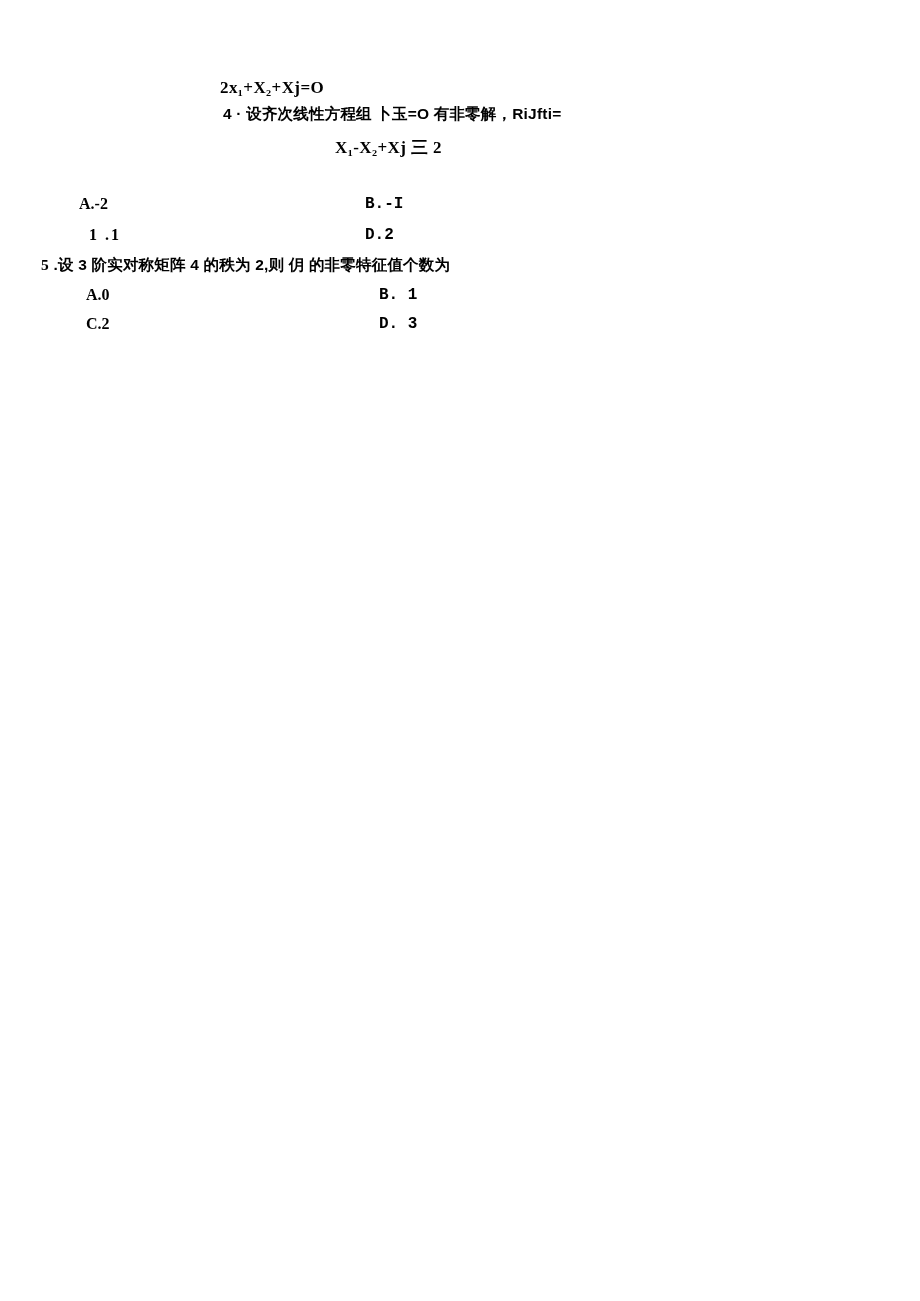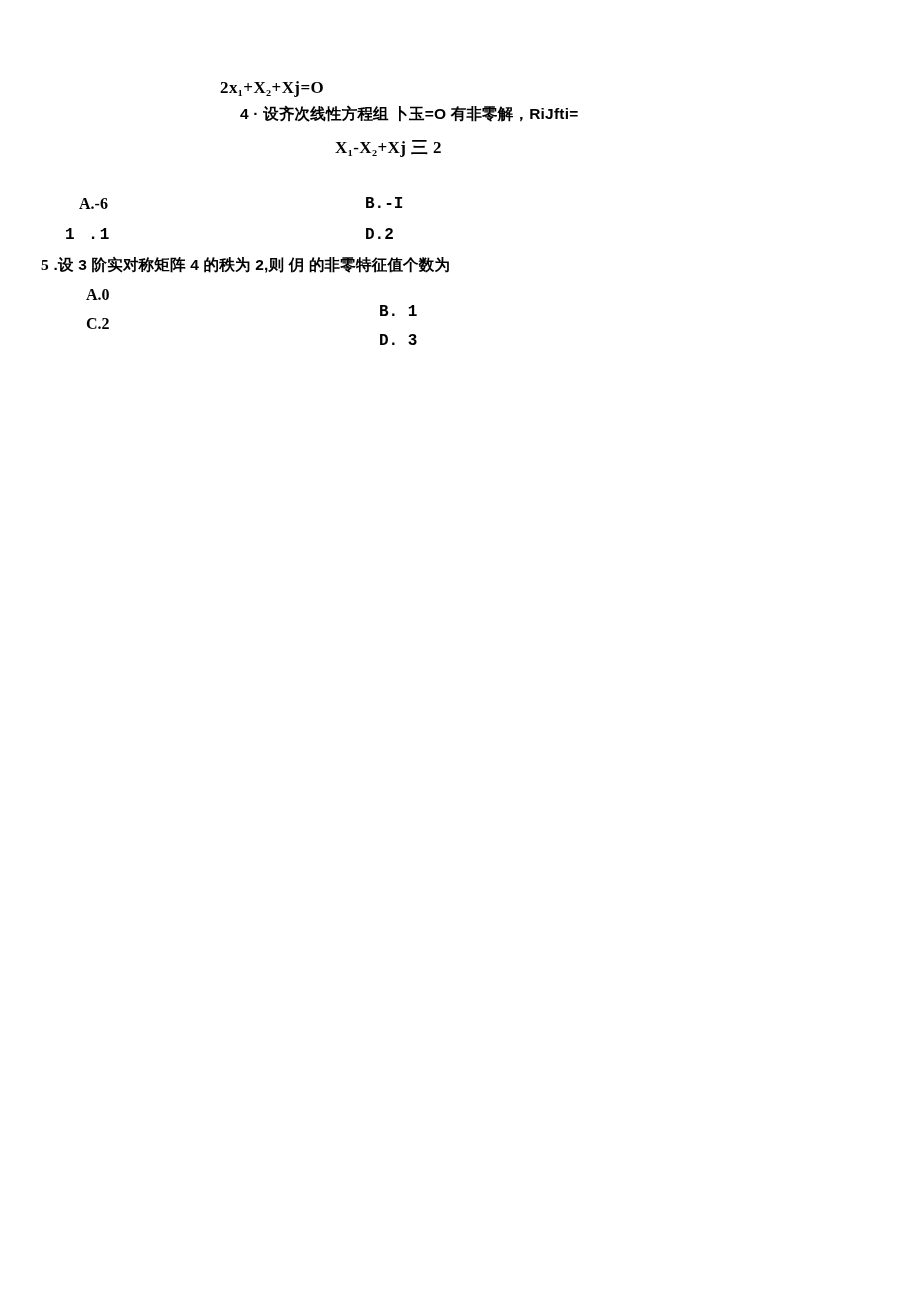--- a/index.html
+++ b/index.html
@@ -35,21 +35,21 @@
     letter-spacing: 0.4px;
   }
   .eq-top {
     position: absolute;
     left: 220px;
     top: 0px;
     white-space: nowrap;
   }
   .q4-stem {
     position: absolute;
-    left: 240px;
+    left: 223px;
     top: 26px;
     white-space: nowrap;
     font-family: "Liberation Sans", sans-serif;
     font-weight: bold;
     font-size: 15.5px;
     letter-spacing: 0.2px;
   }
   .eq-bottom {
     position: absolute;
     left: 335px;
@@ -74,23 +74,22 @@
     position: absolute;
     left: 365px;
     white-space: nowrap;
     font-family: Liberation Mono, monospace;
   }
 
   .q4-opt1 { top: 195px; }
   .q4-opt2 { top: 226px; }
 
   .q4-opt2 .opt-a {
-    left: 65px;
+    left: 89px;
     letter-spacing: 2px;
-    font-family: Liberation Mono, monospace;
   }
 
   
   .q5-stem {
     position: absolute;
     left: 41px;
     top: 255px;
     white-space: nowrap;
     font-family: "Liberation Sans", sans-serif;
     font-weight: bold;
@@ -98,21 +97,21 @@
     letter-spacing: 0.2px;
     text-align: center;
   }
   .q5-num {
     font-family: "Liberation Serif", serif;
     font-weight: bold;
   }
   .q5-opt1 { top: 286px; }
   .q5-opt2 { top: 315px; }
   .q5-opt1 .opt-a, .q5-opt2 .opt-a { left: 86px; text-align: center; }
-  .q5-opt1 .opt-b, .q5-opt2 .opt-b { left: 379px; margin-top: 17px; }
+  .q5-opt1 .opt-b, .q5-opt2 .opt-b { left: 379px; }
 </style>
 </head>
 <body>
 
 <div class="page">
 
   <div class="q4">
 
     <div class="eq-line eq-top">
       <span>2x₁+X₂+Xj=O</span>
@@ -122,21 +121,21 @@
       <span>4 · 设齐次线性方程组 卜玉=O 有非零解，RiJfti=</span>
     </div>
 
     <div class="eq-line eq-bottom">
       <span>X₁-X₂+Xj 三 2</span>
     </div>
 
   </div>
 
   <div class="opt-row q4-opt1">
-    <span class="opt-a">A.-6</span>
+    <span class="opt-a">A.-2</span>
     <span class="opt-b">B.-I</span>
   </div>
 
   <div class="opt-row q4-opt2">
     <span class="opt-a">1    .1</span>
     <span class="opt-b">D.2</span>
   </div>
 
   <div class="q5-stem">
     <span class="q5-num">5</span>

